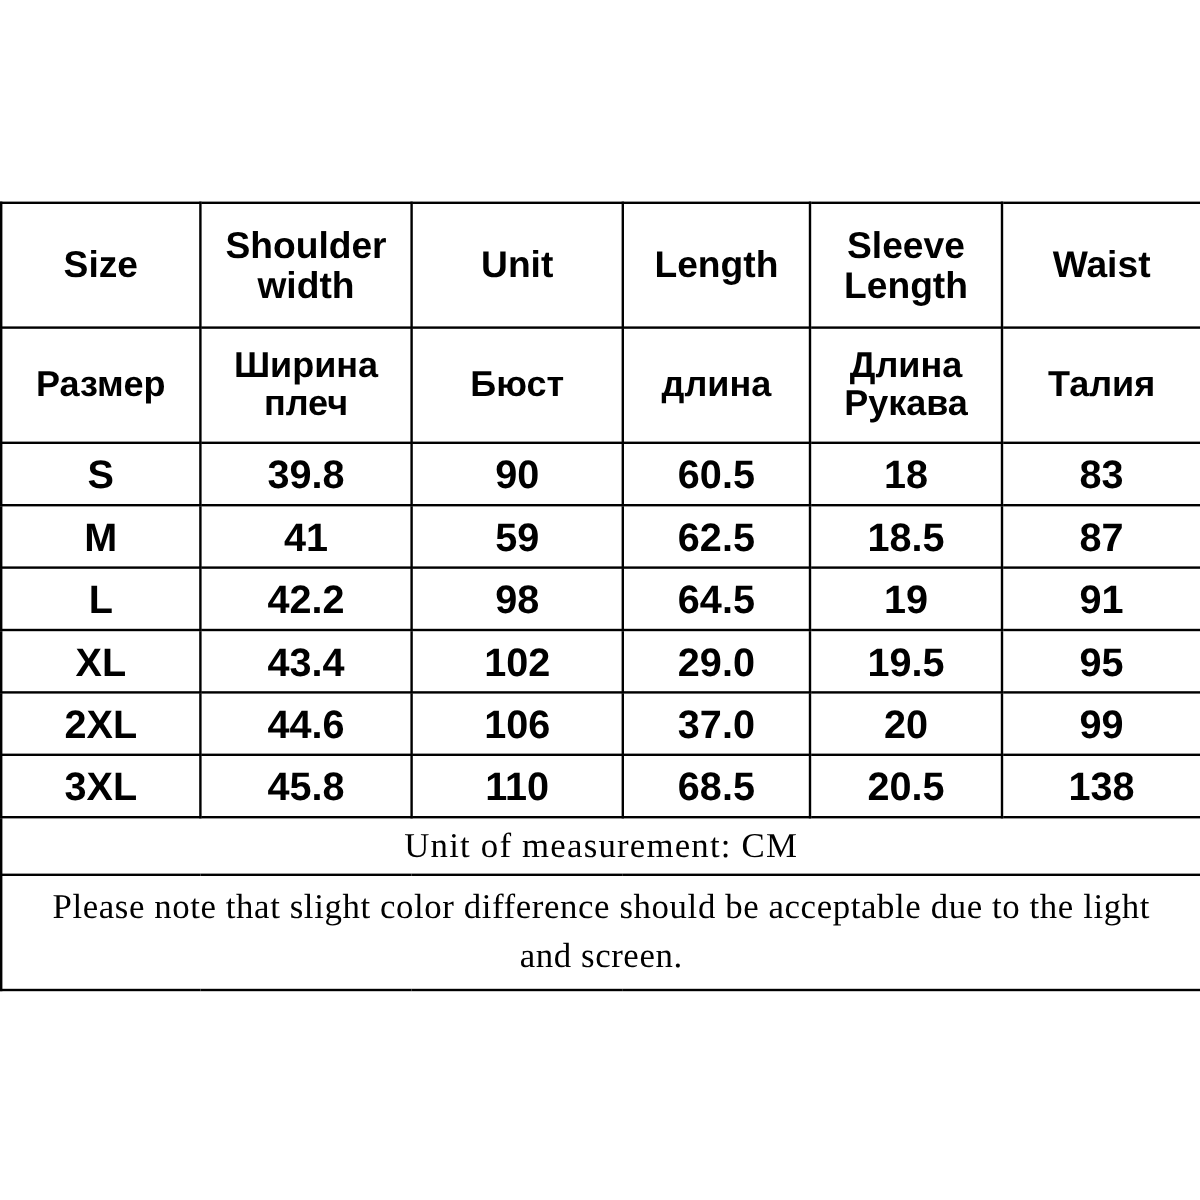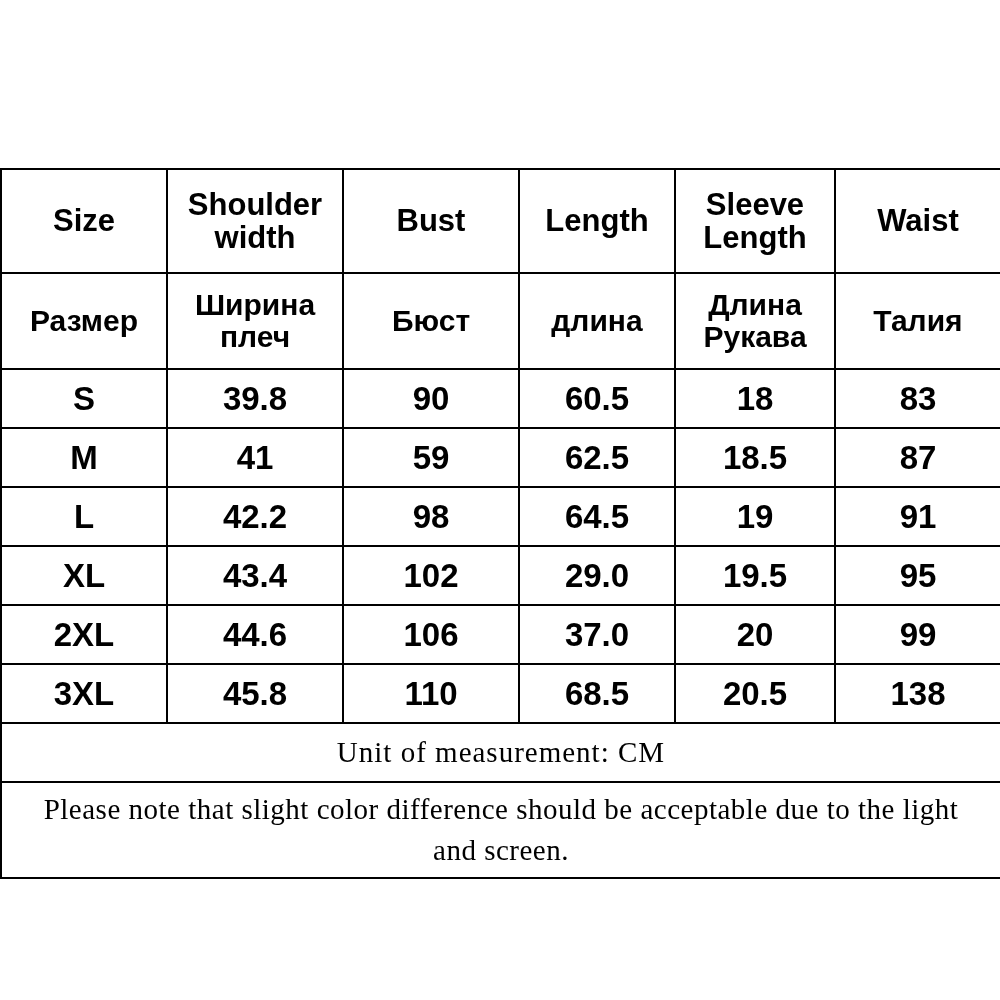--- a/index.html
+++ b/index.html
@@ -23,21 +23,21 @@
     width: 1000px;
     table-layout: fixed;
   }
 
   table.size-table td,
   table.size-table th {
     border: 2px solid #000000;
     text-align: center;
     vertical-align: middle;
     color: #000000;
-    padding: 12px 4px;
+    padding: 2px 4px;
     box-sizing: border-box;
   }
 
   
   col.c0 { width: 166px; }
   col.c1 { width: 176px; }
   col.c2 { width: 176px; }
   col.c3 { width: 156px; }
   col.c4 { width: 160px; }
   col.c5 { width: 166px; }
@@ -90,21 +90,21 @@
         <col class="c1">
         <col class="c2">
         <col class="c3">
         <col class="c4">
         <col class="c5">
     </colgroup>
     <thead>
       <tr>
         <th class="head-en">Size</th>
         <th class="head-en">Shoulder width</th>
-        <th class="head-en">Bust</th>
+        <th class="head-en">Unit</th>
         <th class="head-en">Length</th>
         <th class="head-en">Sleeve Length</th>
         <th class="head-en">Waist</th>
       </tr>
       <tr>
         <th class="head-ru">Размер</th>
         <th class="head-ru">Ширина плеч</th>
         <th class="head-ru">Бюст</th>
         <th class="head-ru">длина</th>
         <th class="head-ru">Длина Рукава</th>

